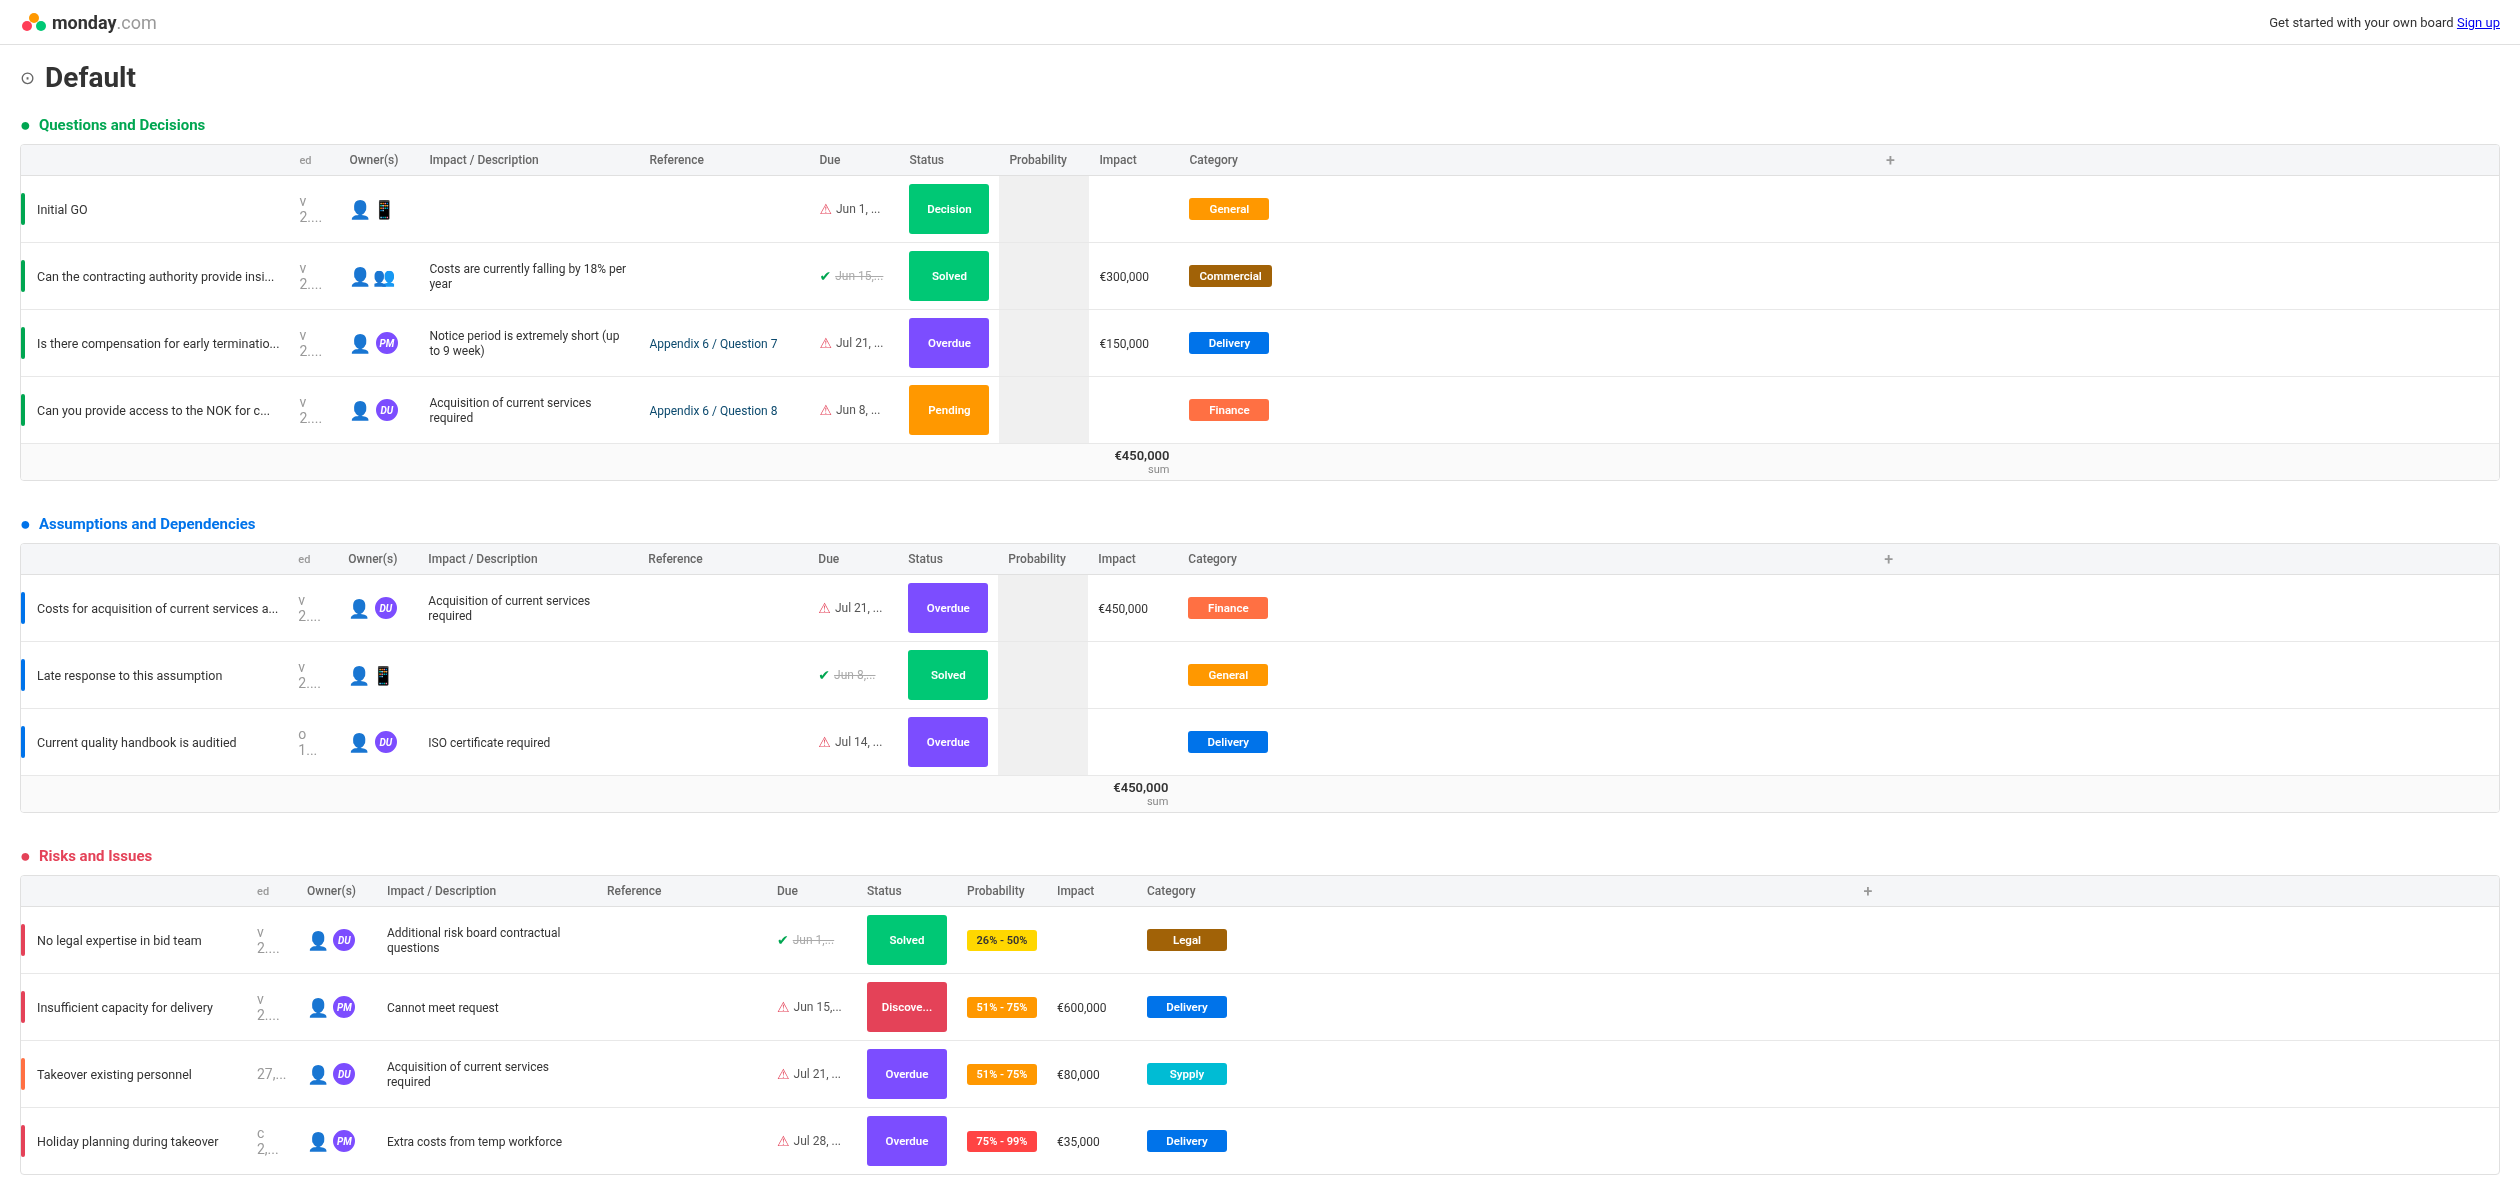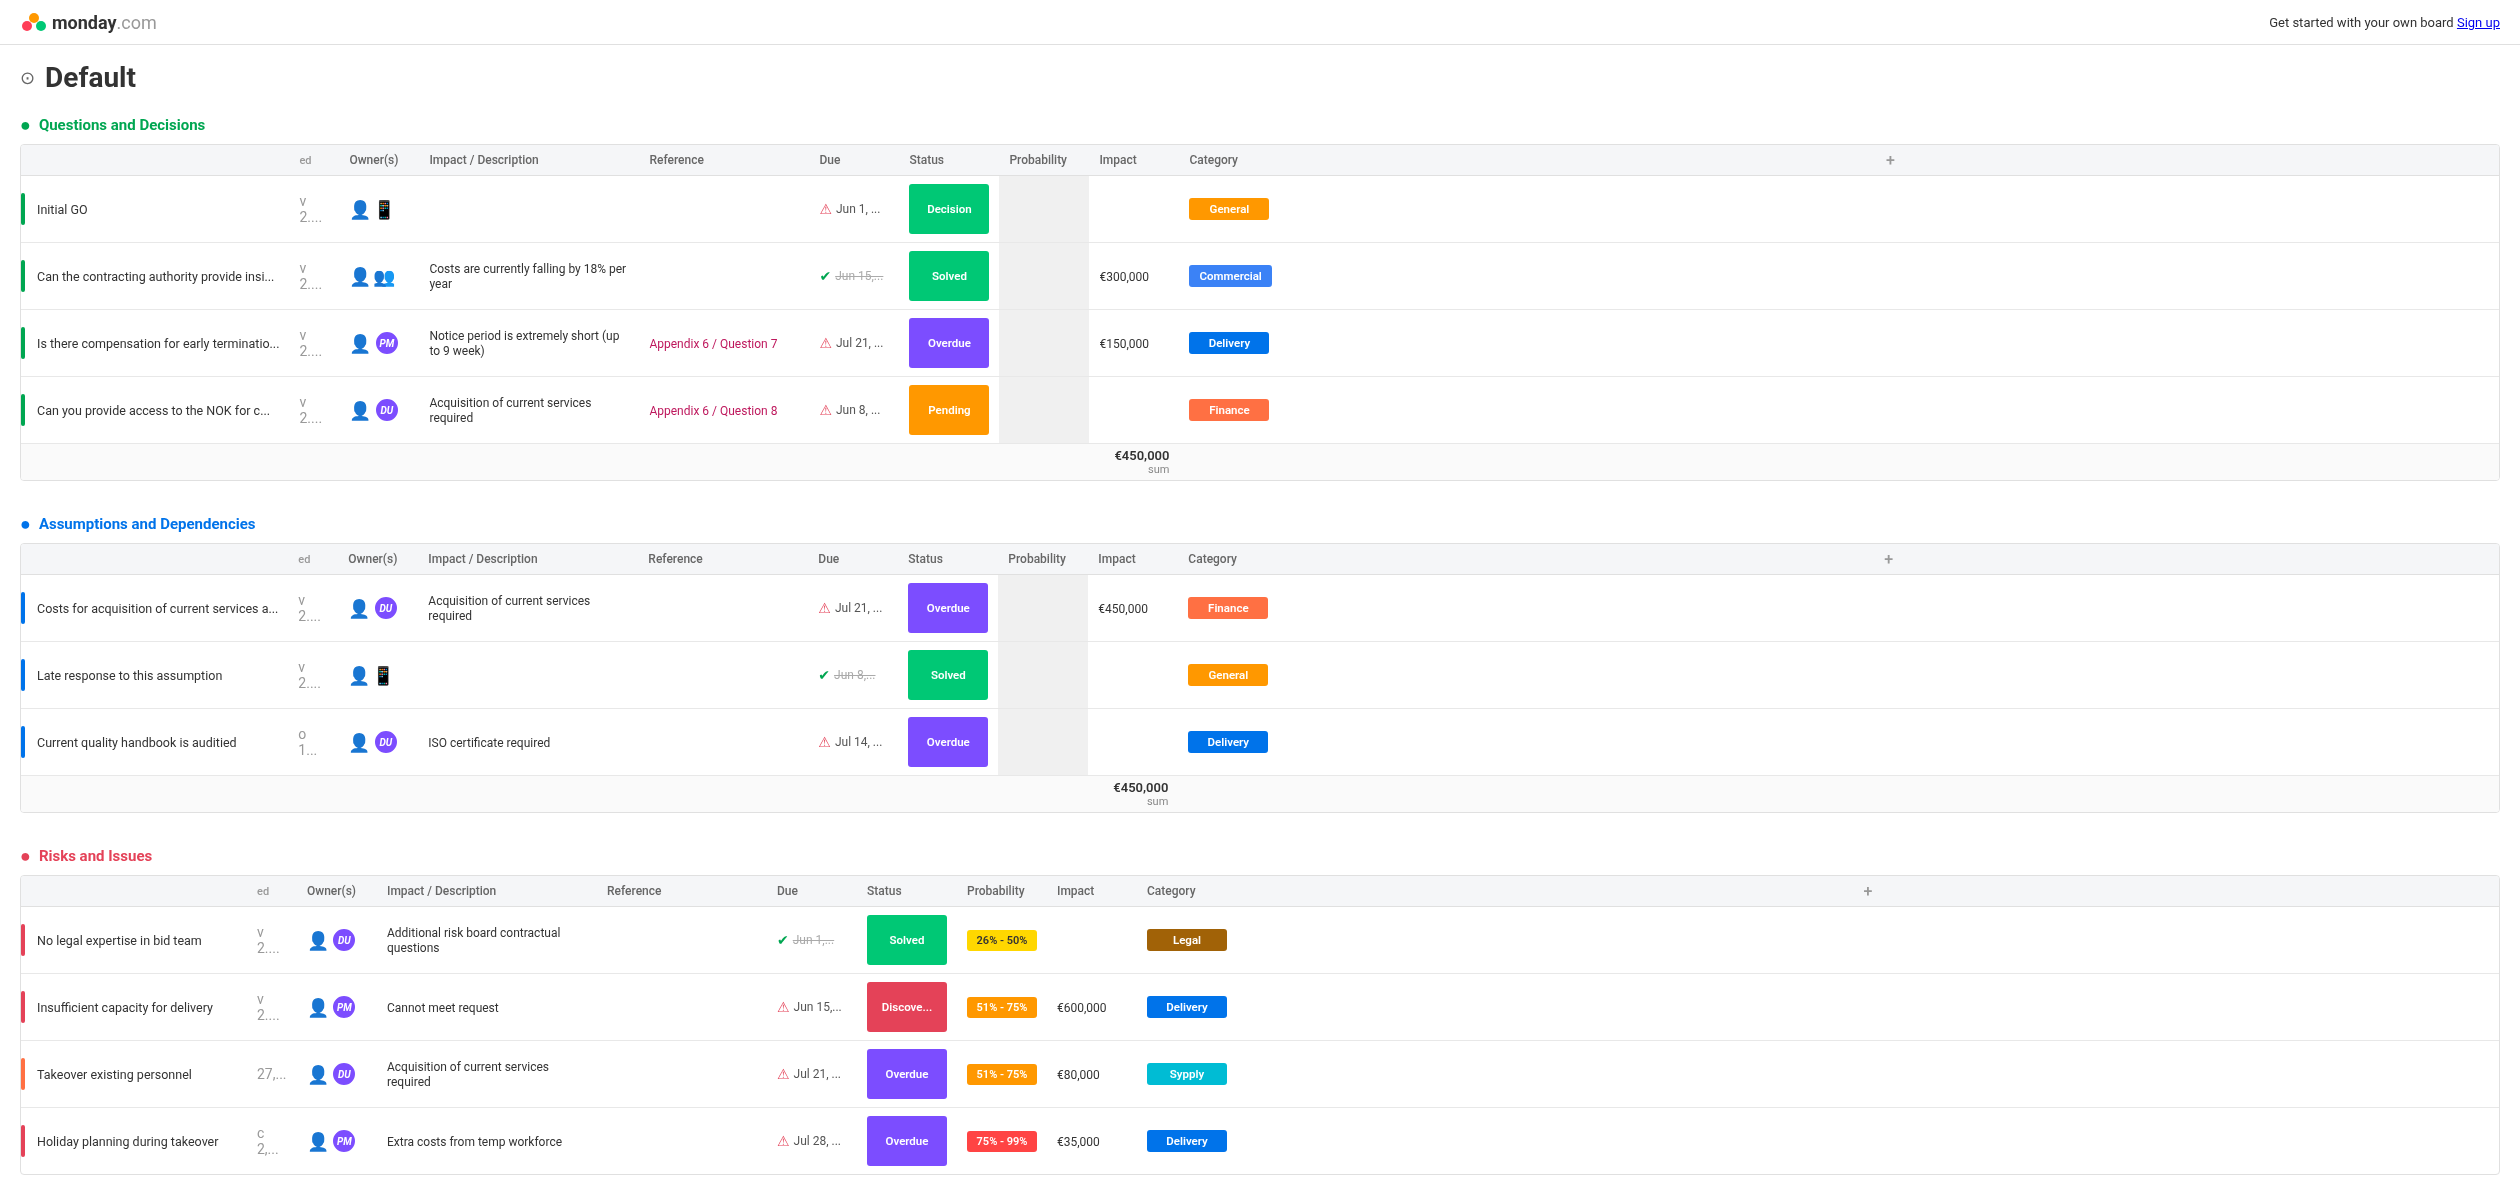--- a/index.html
+++ b/index.html
@@ -47,34 +47,34 @@
     .status-pending { background: #ff9800; }
     .status-discover { background: #e44258; }
     
     .prob-badge { padding: 4px 8px; border-radius: 3px; font-size: 11px; font-weight: 600; text-align: center; display: inline-block; min-width: 70px; }
     .prob-26-50 { background: #ffd700; color: #333; }
     .prob-51-75 { background: #ff9800; color: #fff; }
     .prob-75-99 { background: #ff4444; color: #fff; }
     
     .category-badge { padding: 4px 10px; border-radius: 3px; font-size: 11.5px; font-weight: 600; color: #fff; text-align: center; display: inline-block; min-width: 80px; }
     .cat-general { background: #ff9800; }
-    .cat-commercial { background: #3b82f6; text-align: center; }
+    .cat-commercial { background: #a16207; text-align: center; }
     .cat-delivery { background: #0073ea; }
     .cat-finance { background: #ff7043; }
     .cat-legal { background: #a16207; }
     .cat-supply { background: #00bcd4; }
     
     .due-cell { white-space: nowrap; display: flex; align-items: center; gap: 4px; }
     .due-icon-red { color: #e44258; font-size: 14px; }
     .due-icon-green { color: #00a651; font-size: 14px; }
     .due-text { font-size: 12px; color: #555; }
     .due-text-strike { text-decoration: line-through; color: #aaa; }
     
     .impact-text { color: #333; font-size: 12px; }
-    .reference-text { color: #be185d; font-size: 12px; }
+    .reference-text { color: #0c4a6e; font-size: 12px; }
     
     .sum-row td { text-align: right; font-size: 12px; color: #555; padding: 4px 10px; background: #fafafa; }
     .sum-row .sum-val { font-weight: 600; font-size: 13px; color: #333; }
     
     .th-add { color: #999; font-size: 16px; cursor: pointer; text-align: center; padding: 4px 8px !important; }
     
     .col-name { width: 220px; }
     .col-ver { width: 50px; }
     .col-owner { width: 80px; }
     .col-impact { width: 220px; }

